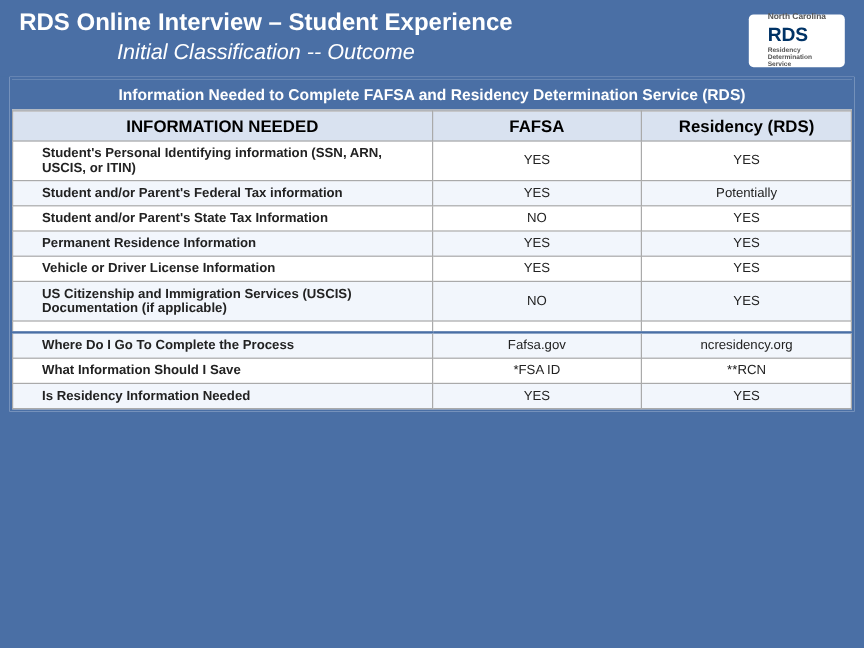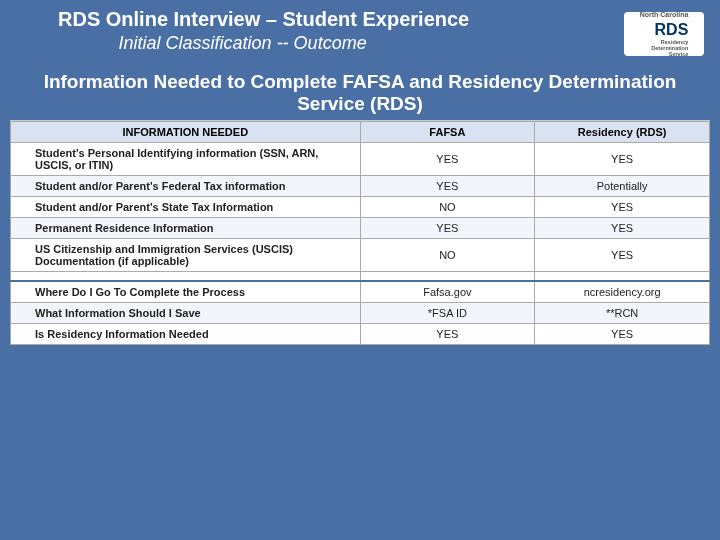--- a/index.html
+++ b/index.html
@@ -14,69 +14,68 @@
       background: #4a6fa5;
       padding: 8px 16px 4px 16px;
       display: flex;
       align-items: center;
       justify-content: space-between;
     }
     .header-title {
       color: white;
       font-size: 20px;
       font-weight: bold;
-      margin-left: 42px;
     }
     .logo-area {
       background: white;
       border-radius: 4px;
       padding: 3px 6px;
       display: flex;
       align-items: center;
       justify-content: center;
       width: 80px;
       height: 44px;
     }
     .logo-text {
       font-size: 8px;
       color: #003366;
       font-weight: bold;
-      text-align: right;
+      text-align: left;
       line-height: 1.2;
     }
     .subtitle {
       color: white;
       font-size: 18px;
       font-style: italic;
       text-align: center;
       padding: 2px 0 6px 0;
     }
     .table-container {
       background: white;
       margin: 0 8px 8px 8px;
       border: 2px solid #4a6fa5;
     }
     .table-section-header {
       background: #4a6fa5;
       color: white;
-      font-size: 19px;
+      font-size: 13px;
       font-weight: bold;
       text-align: center;
       padding: 5px 8px;
       border-bottom: 1px solid #ccc;
     }
     table {
       width: 100%;
       border-collapse: collapse;
     }
     thead tr th {
       background: #d9e2f0;
       border: 1px solid #aaa;
       padding: 4px 8px;
-      font-size: 11px;
+      font-size: 14px;
       font-weight: bold;
       text-align: center;
     }
     thead tr th:first-child {
       text-align: center;
       width: 50%;
     }
     thead tr th:nth-child(2) {
       width: 25%;
     }
@@ -158,20 +157,25 @@
           <td>Student and/or Parent's State Tax Information</td>
           <td>NO</td>
           <td>YES</td>
         </tr>
         <tr>
           <td>Permanent Residence Information</td>
           <td>YES</td>
           <td>YES</td>
         </tr>
         <tr>
+          <td>Vehicle or Driver License Information</td>
+          <td>YES</td>
+          <td>YES</td>
+        </tr>
+        <tr>
           <td>US Citizenship and Immigration Services (USCIS) Documentation  (if applicable)</td>
           <td>NO</td>
           <td>YES</td>
         </tr>
         <tr class="spacer-row">
           <td></td>
           <td></td>
           <td></td>
         </tr>
         <tr class="section-divider">

